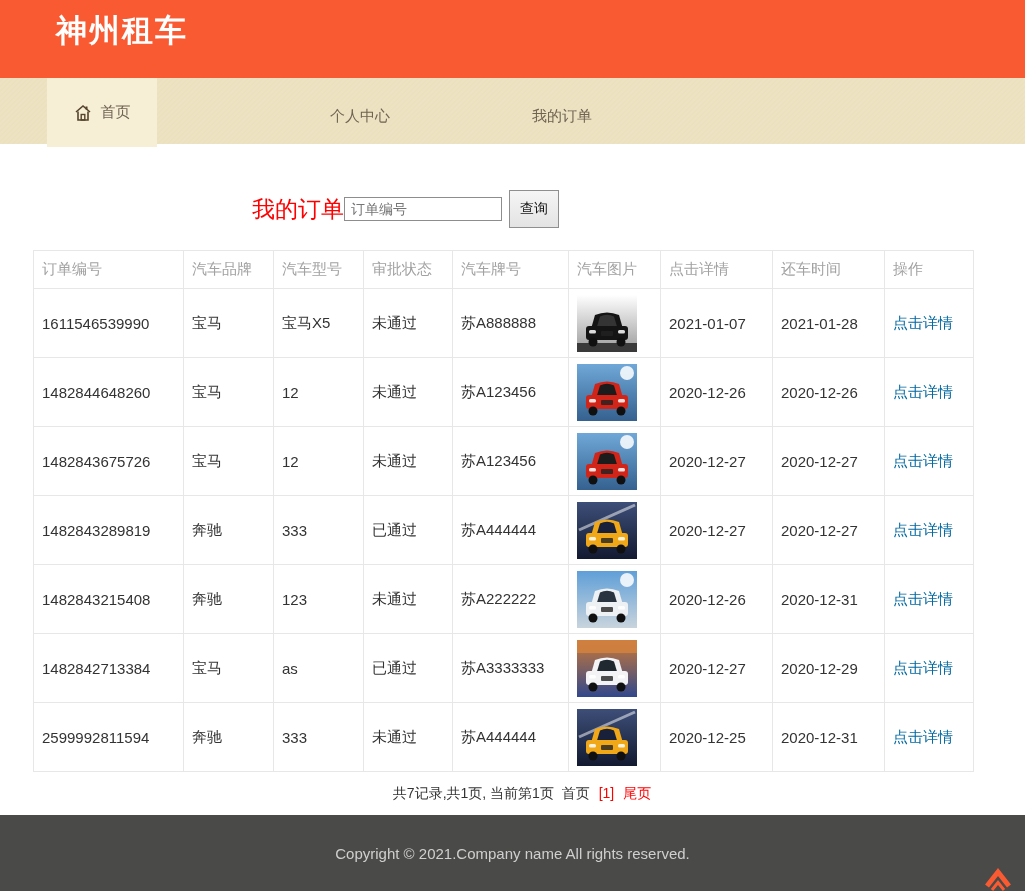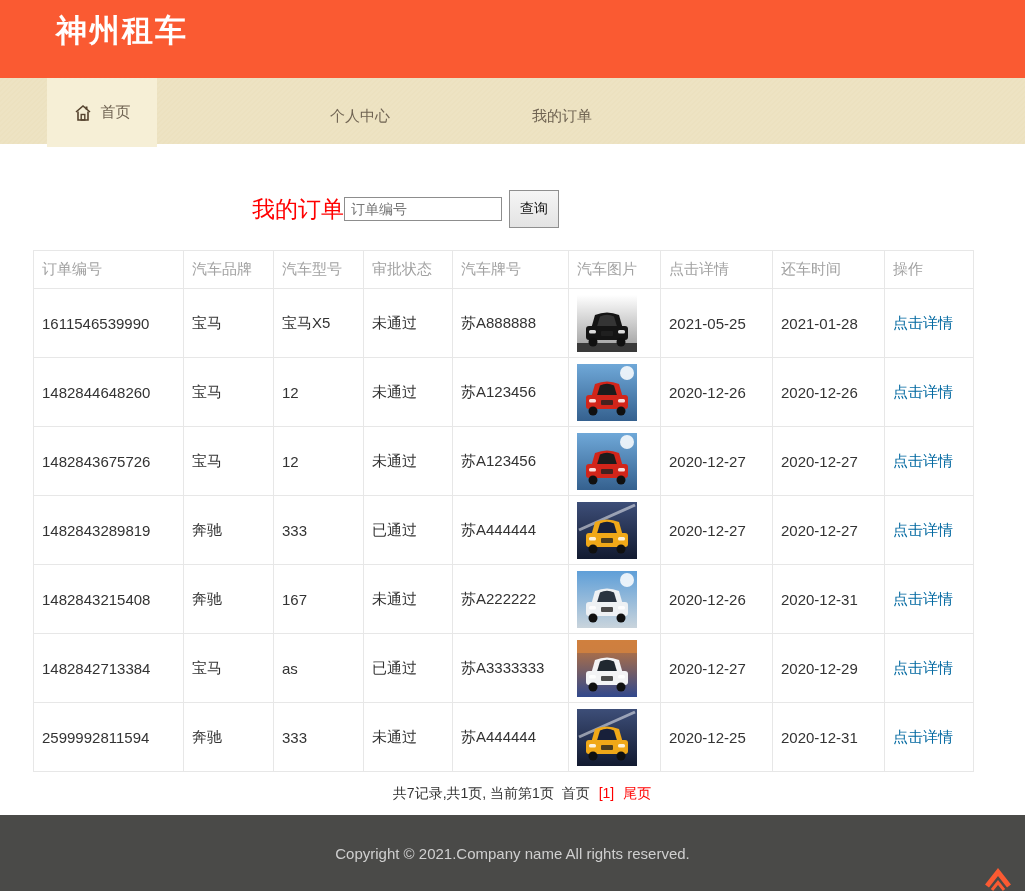--- a/index.html
+++ b/index.html
@@ -151,21 +151,21 @@
                 <path d="M14,34 L18,20 Q30,15 42,20 L46,34 Z" fill="#141414"></path>
                 <path d="M20,31.5 L23,21.5 Q30,18 37,21.5 L40,31.5 Z" fill="#343434"></path>
                 <rect x="9" y="31" width="42" height="14" rx="3" fill="#141414"></rect>
                 <rect x="12" y="35" width="7" height="3.5" rx="1.5" fill="#ffffff" opacity="0.85"></rect>
                 <rect x="41" y="35" width="7" height="3.5" rx="1.5" fill="#ffffff" opacity="0.85"></rect>
                 <rect x="24" y="36" width="12" height="5" rx="1" fill="#222222" opacity="0.8"></rect>
                 <circle cx="16" cy="47" r="4.5" fill="#101010"></circle>
                 <circle cx="44" cy="47" r="4.5" fill="#101010"></circle>
               </svg>
             </td>
-            <td>2021-05-25</td>
+            <td>2021-01-07</td>
             <td>2021-01-28</td>
             <td><a class="detail-link">点击详情</a></td>
           </tr>
           <tr>
             <td>1482844648260</td>
             <td>宝马</td>
             <td>12</td>
             <td>未通过</td>
             <td>苏A123456</td>
             <td>
@@ -248,21 +248,21 @@
                 <circle cx="44" cy="47" r="4.5" fill="#101010"></circle>
               </svg>
             </td>
             <td>2020-12-27</td>
             <td>2020-12-27</td>
             <td><a class="detail-link">点击详情</a></td>
           </tr>
           <tr>
             <td>1482843215408</td>
             <td>奔驰</td>
-            <td>167</td>
+            <td>123</td>
             <td>未通过</td>
             <td>苏A222222</td>
             <td>
               <svg class="car-photo" width="60" height="57" viewBox="0 0 60 57">
                 <defs>
                   <linearGradient id="g4" x1="0" y1="0" x2="0" y2="1">
                     <stop offset="0" stop-color="#5f9fd8"></stop>
                     <stop offset="1" stop-color="#c9d4dc"></stop>
                   </linearGradient>
                 </defs>

